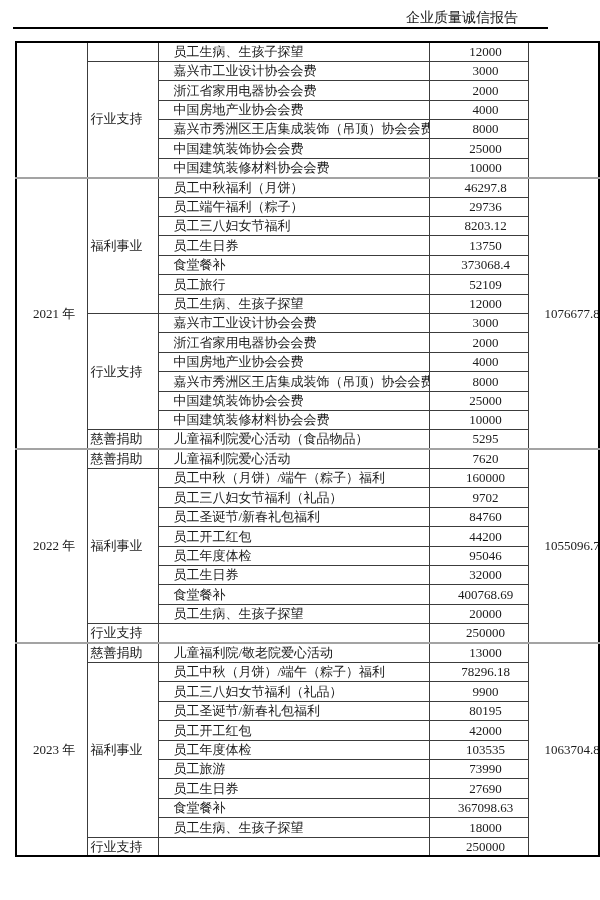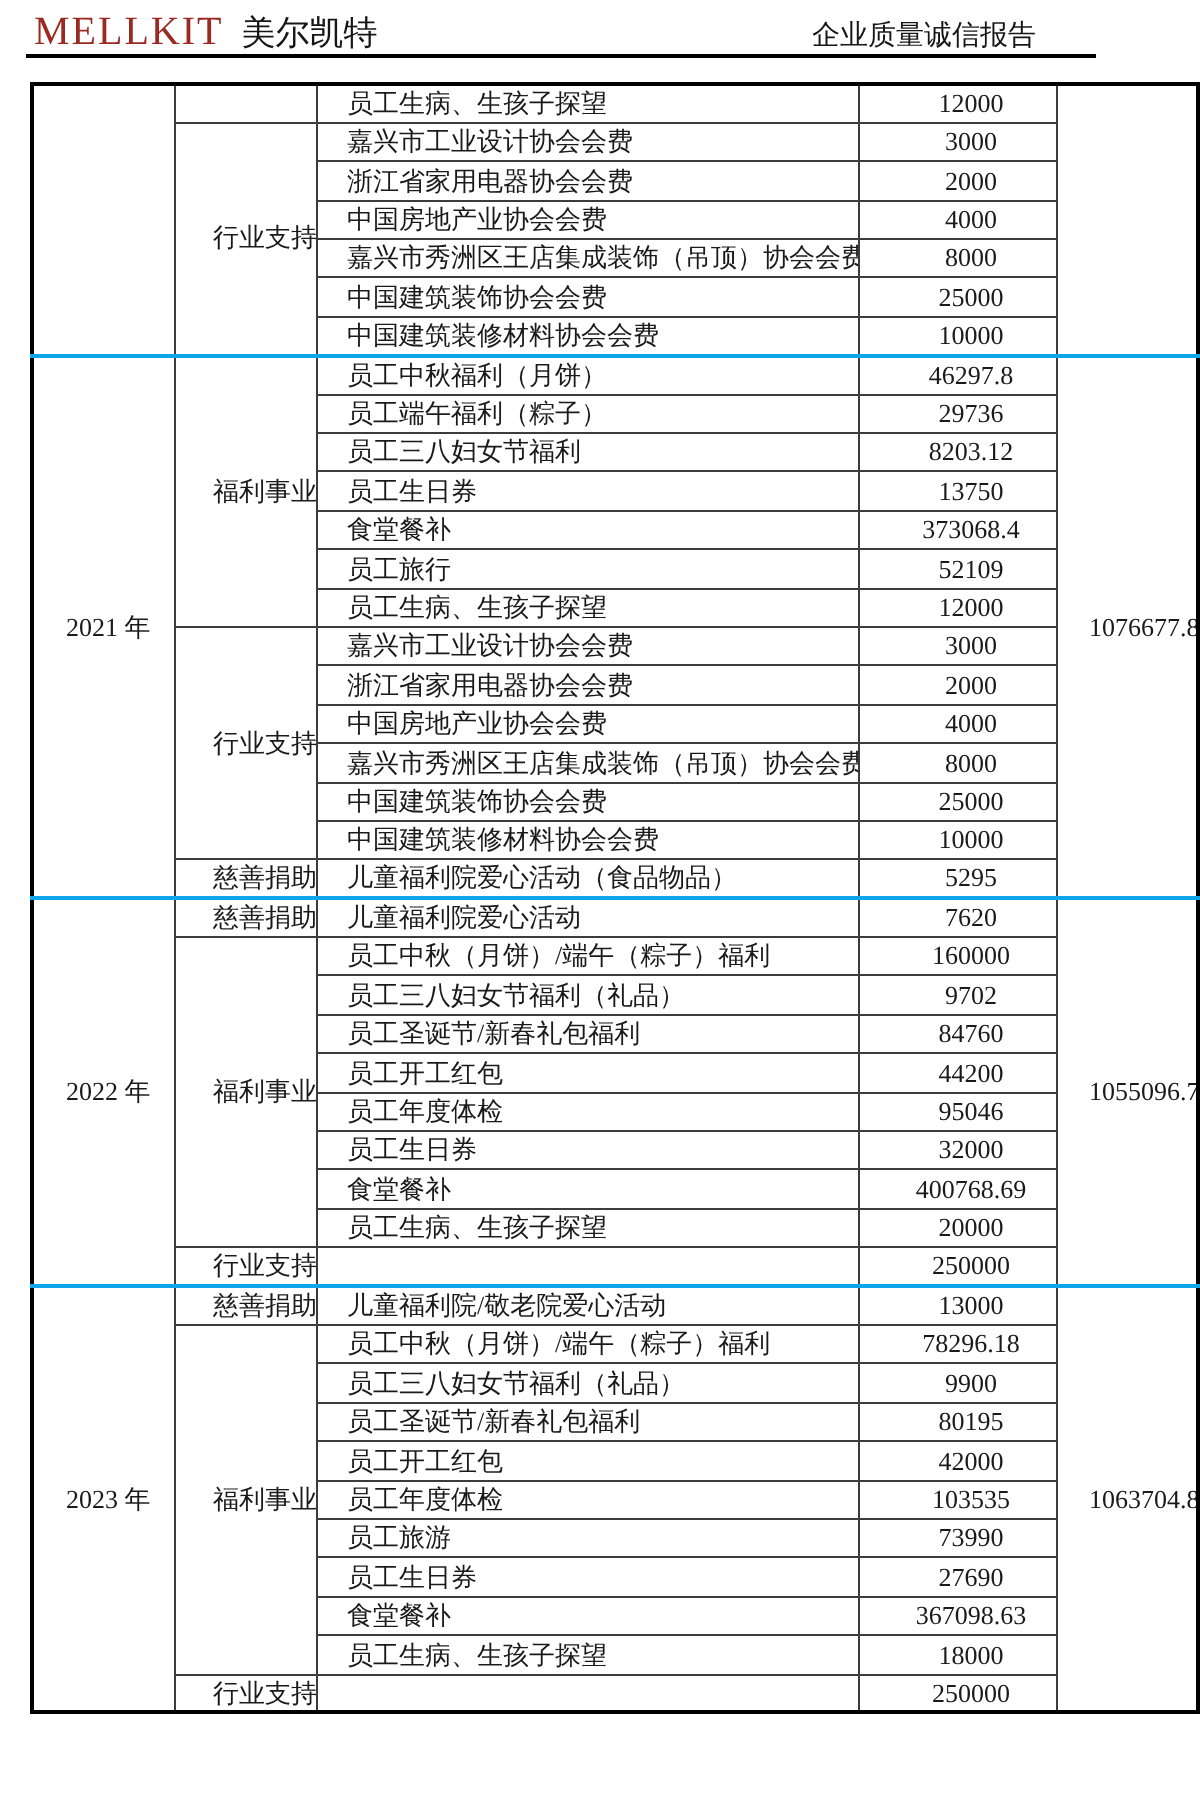--- a/index.html
+++ b/index.html
@@ -20,38 +20,34 @@
     position:absolute;left:15px;top:41px;width:583px;
     border-collapse:collapse;table-layout:fixed;
     border:2px solid #000;
   }
   tr{height:19.4px;}
   td{
     border:1px solid #3c3c3c;
     font-size:13px;line-height:1.05;
     padding:0 2px;vertical-align:middle;overflow:hidden;white-space:nowrap;
   }
-  tr.sec-top>td{border-top:2px solid #0ea5e9;}
+  tr.sec-top>td{border-top:2px solid #a3a3a3;}
   .c-year{padding-left:16px;}
-  .c-cat{padding-left:19px;}
+  .c-cat{padding-left:3px;}
   .c-item{padding-left:15px;}
   .c-val{padding-left:16px;text-align:center;}
   .c-total{padding-left:16px;}
   
   .page-number{position:absolute;left:0;right:0;top:868px;text-align:center;font-size:12px;color:#222;}
 </style>
 </head>
 <body>
 
 <div class="page">
 
-  <div class="brand">
-    <span class="logo-latin" style="color: rgb(155, 42, 35);">MELLKIT</span>
-    <span class="logo-cn">美尔凯特</span>
-  </div>
 
   <div class="report-title">企业质量诚信报告</div>
 
   <div class="header-rule"></div>
 
   <table id="donation-table">
     <colgroup>
       <col style="width:71px">
         <col style="width:71px">
         <col style="width:271px">

